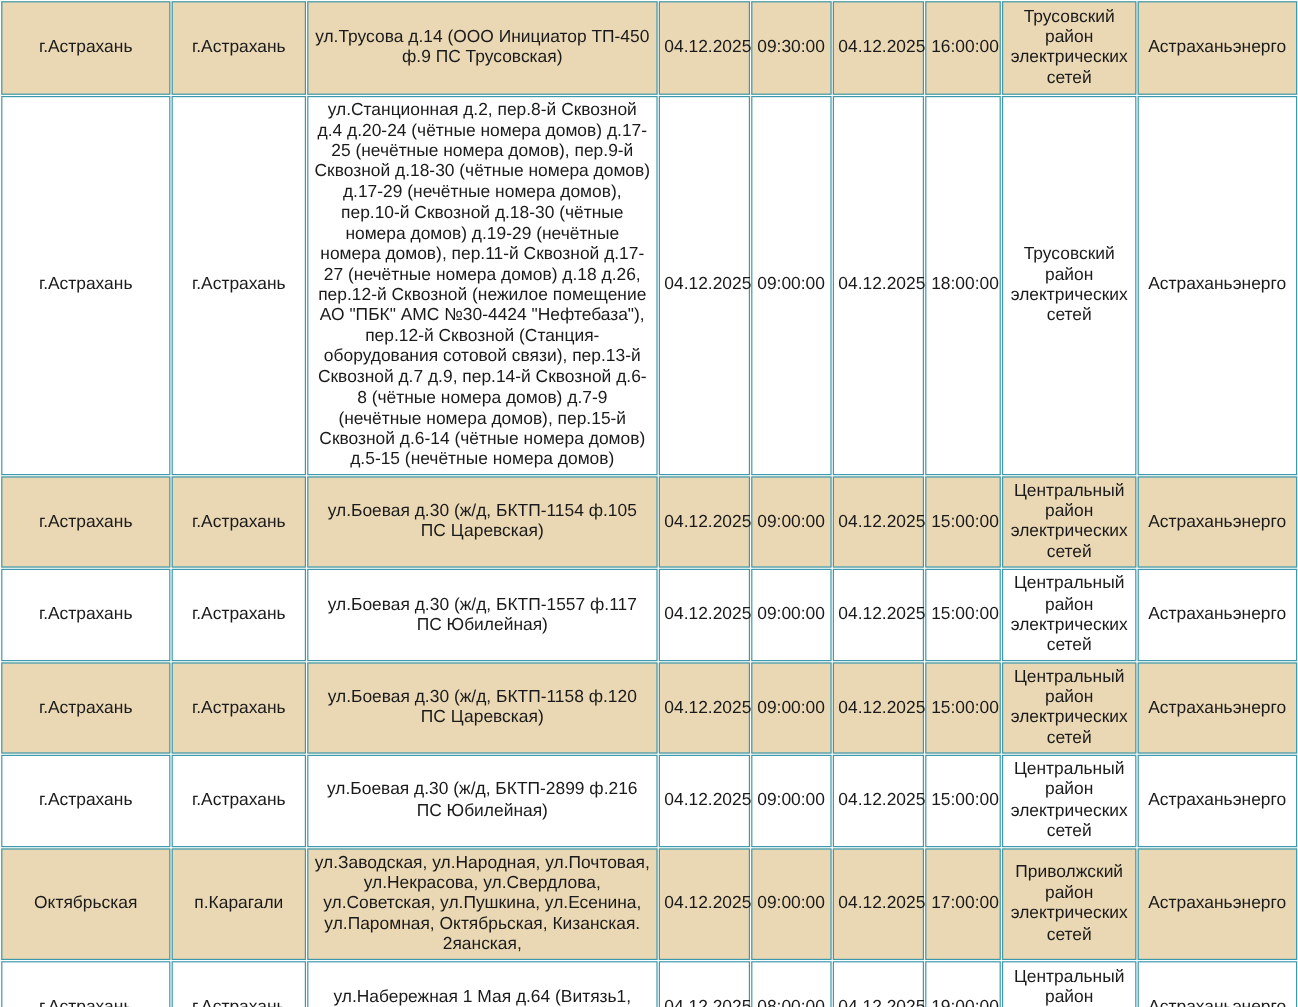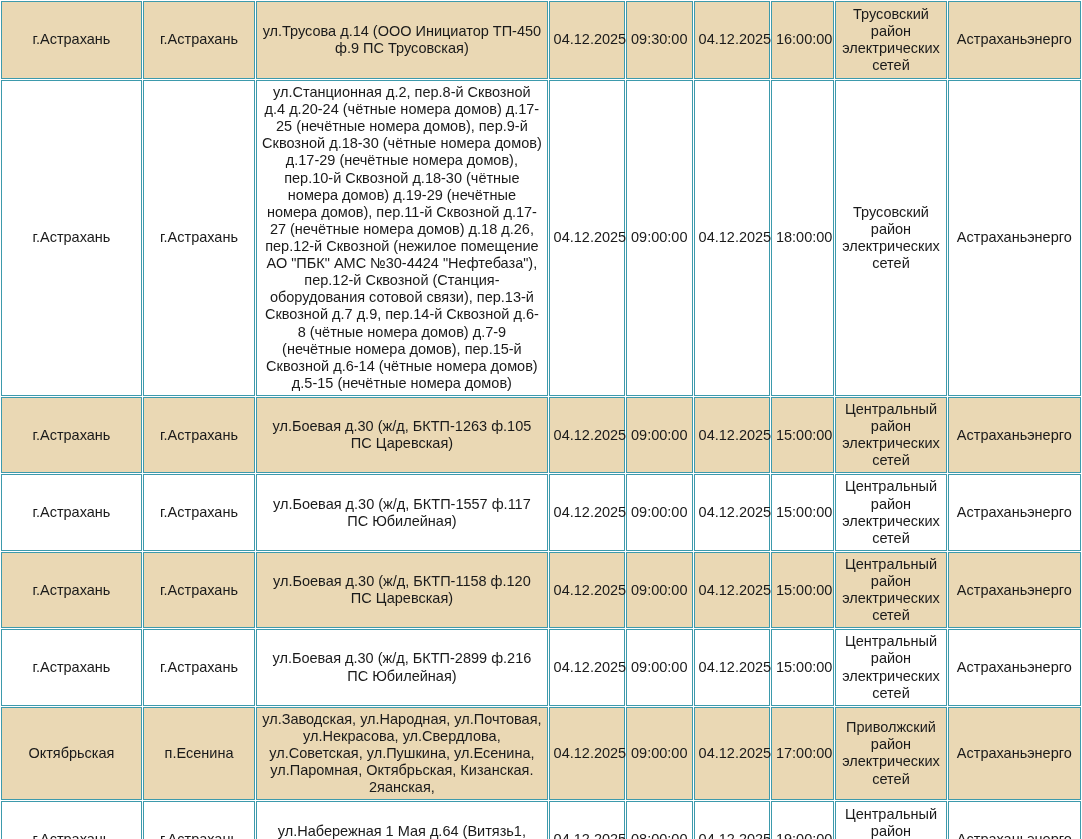--- a/index.html
+++ b/index.html
@@ -86,21 +86,21 @@
         <td class="col-start_date">04.12.2025</td>
         <td class="col-start_time">09:00:00</td>
         <td class="col-end_date">04.12.2025</td>
         <td class="col-end_time">18:00:00</td>
         <td class="col-network_district">Трусовский район электрических сетей</td>
         <td class="col-organization">Астраханьэнерго</td>
       </tr>
       <tr>
         <td class="col-district">г.Астрахань</td>
         <td class="col-locality">г.Астрахань</td>
-        <td class="col-address">ул.Боевая д.30 (ж/д, БКТП-1263 ф.105 ПС Царевская)</td>
+        <td class="col-address">ул.Боевая д.30 (ж/д, БКТП-1154 ф.105 ПС Царевская)</td>
         <td class="col-start_date">04.12.2025</td>
         <td class="col-start_time">09:00:00</td>
         <td class="col-end_date">04.12.2025</td>
         <td class="col-end_time">15:00:00</td>
         <td class="col-network_district">Центральный район электрических сетей</td>
         <td class="col-organization">Астраханьэнерго</td>
       </tr>
       <tr>
         <td class="col-district">г.Астрахань</td>
         <td class="col-locality">г.Астрахань</td>
@@ -129,21 +129,21 @@
         <td class="col-address">ул.Боевая д.30 (ж/д, БКТП-2899 ф.216 ПС Юбилейная)</td>
         <td class="col-start_date">04.12.2025</td>
         <td class="col-start_time">09:00:00</td>
         <td class="col-end_date">04.12.2025</td>
         <td class="col-end_time">15:00:00</td>
         <td class="col-network_district">Центральный район электрических сетей</td>
         <td class="col-organization">Астраханьэнерго</td>
       </tr>
       <tr>
         <td class="col-district">Октябрьская</td>
-        <td class="col-locality">п.Есенина</td>
+        <td class="col-locality">п.Карагали</td>
         <td class="col-address">ул.Заводская, ул.Народная, ул.Почтовая, ул.Некрасова, ул.Свердлова, ул.Советская, ул.Пушкина, ул.Есенина, ул.Паромная, Октябрьская, Кизанская. 2яанская,</td>
         <td class="col-start_date">04.12.2025</td>
         <td class="col-start_time">09:00:00</td>
         <td class="col-end_date">04.12.2025</td>
         <td class="col-end_time">17:00:00</td>
         <td class="col-network_district">Приволжский район электрических сетей</td>
         <td class="col-organization">Астраханьэнерго</td>
       </tr>
       <tr>
         <td class="col-district">г.Астрахань</td>

